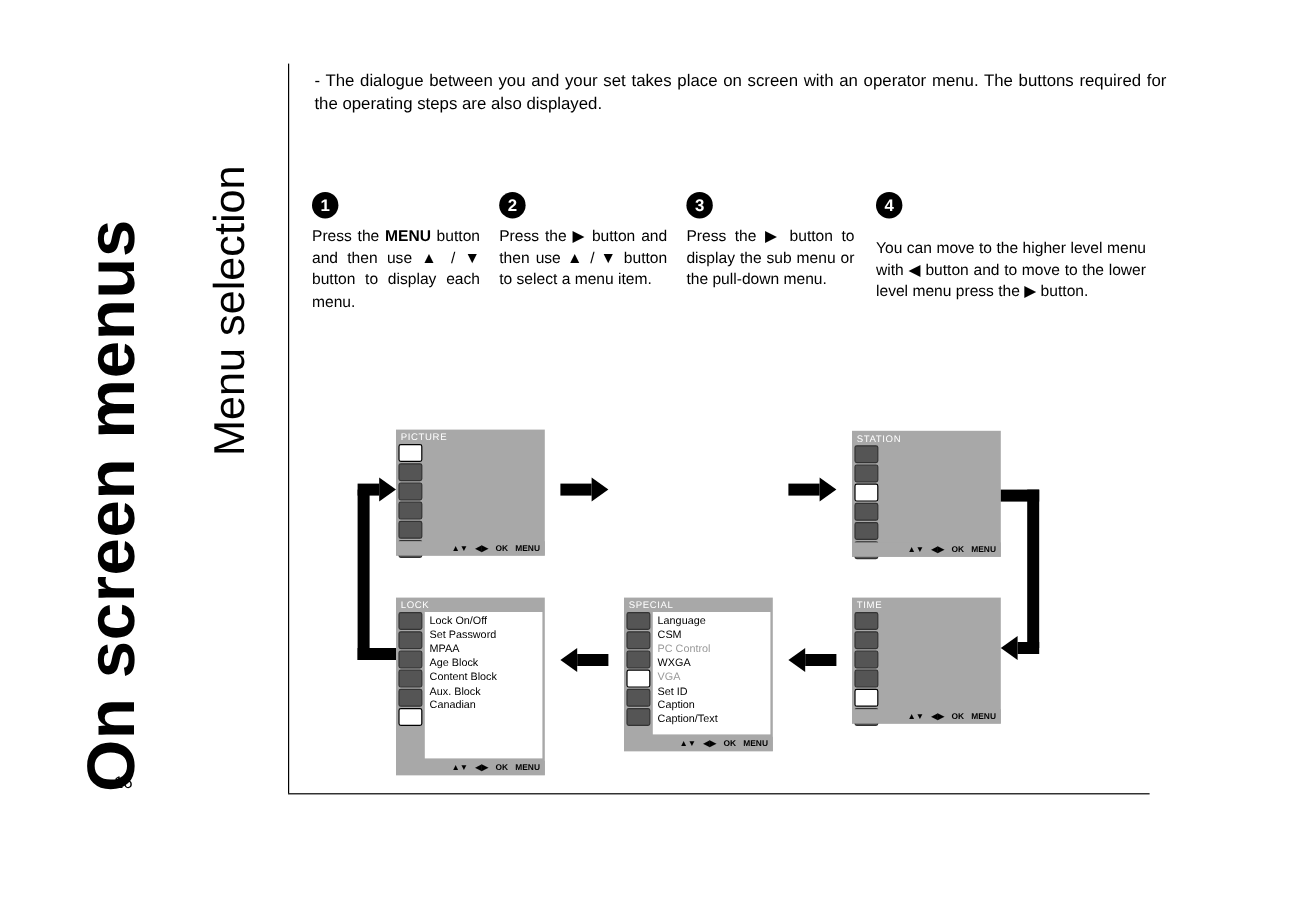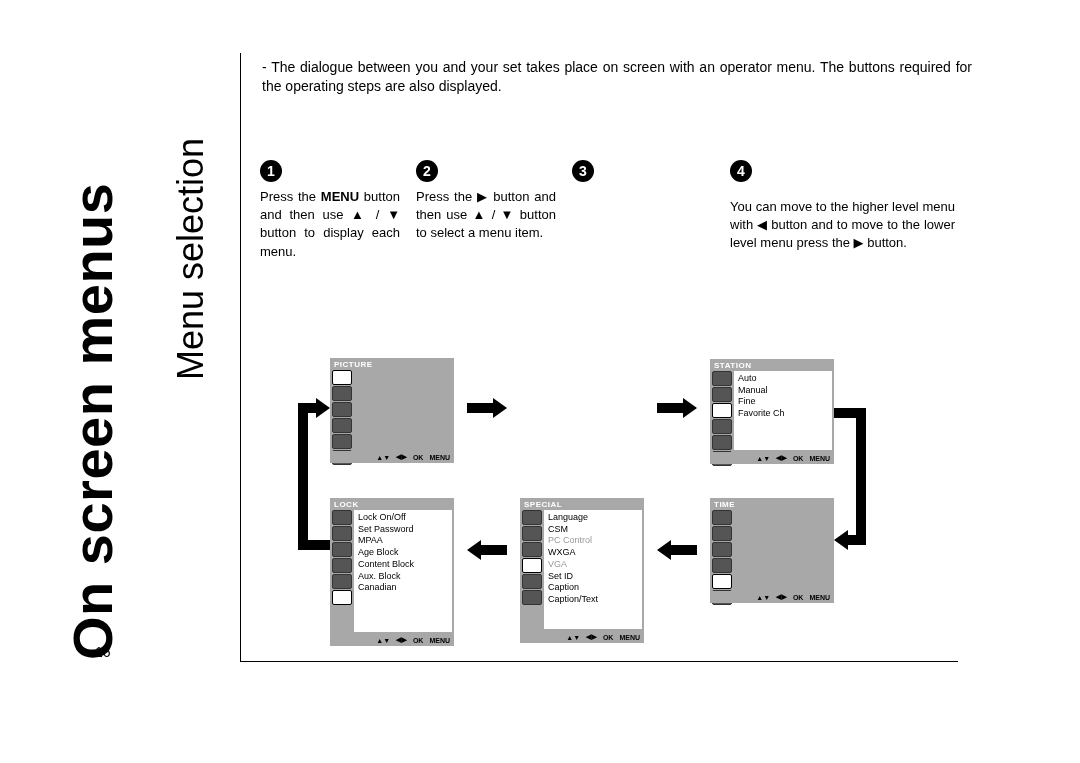--- a/index.html
+++ b/index.html
@@ -97,21 +97,21 @@
     position: absolute;
     width: 124px;
     height: 105px;
     background: #a8a8a8;
     font-size: 9px;
   }
   .pane .hd {
     position: absolute;
     left: 4px; top: 2px;
     font-size: 8px;
-    font-weight: 700;
+    font-weight: 400;
     color: #fff;
     letter-spacing: 0.5px;
   }
   .pane .iconcol {
     position: absolute; left: 2px; top: 12px;
     width: 20px;
     display: flex; flex-direction: column; gap: 1px;
   }
   .pane .iconcol .ic {
     width: 18px; height: 13px;
@@ -170,20 +170,21 @@
     <div class="steptxt">
       <span>Press the </span><b>MENU</b><span> button and then use ▲ / ▼ button to display each menu.</span>
     </div>
   </div>
   <div class="stepwrap step2">
     <div class="circ">2</div>
     <div class="steptxt">Press the ▶ button and then use ▲ / ▼ button to select a menu item.</div>
   </div>
   <div class="stepwrap step3">
     <div class="circ">3</div>
+    <div class="steptxt">Press the ▶ button to display the sub menu or the pull-down menu.</div>
   </div>
   <div class="stepwrap step4">
     <div class="circ">4</div>
     <div class="steptxt" style="margin-top:10px;">You can move to the higher level menu with ◀ button and to move to the lower level menu press the ▶ button.</div>
   </div>
 
   <div class="pane" style="left:330px; top:358px;">
     <div class="hd">PICTURE</div>
     <div class="iconcol">
       <div class="ic active"></div>
@@ -204,26 +205,20 @@
 
   <div class="pane" style="left:710px; top:359px;">
     <div class="hd">STATION</div>
     <div class="iconcol">
       <div class="ic"></div>
       <div class="ic"></div>
       <div class="ic active"></div>
       <div class="ic"></div>
       <div class="ic"></div>
       <div class="ic"></div>
-    </div>
-    <div class="list">
-      <div>Auto</div>
-      <div>Manual</div>
-      <div>Fine</div>
-      <div>Favorite Ch</div>
     </div>
     <div class="ft">
       <span>▲▼</span>
       <span>◀▶</span>
       <span>OK</span>
       <span>MENU</span>
     </div>
   </div>
 
   <div class="pane" style="left:330px; top:498px; height:148px;">
@@ -246,21 +241,21 @@
       <div>Canadian</div>
     </div>
     <div class="ft">
       <span>▲▼</span>
       <span>◀▶</span>
       <span>OK</span>
       <span>MENU</span>
     </div>
   </div>
 
-  <div class="pane" style="left:520px; top:498px; height:145px;">
+  <div class="pane" style="left:520px; top:498px; height:128px;">
     <div class="hd">SPECIAL</div>
     <div class="iconcol">
       <div class="ic"></div>
       <div class="ic"></div>
       <div class="ic"></div>
       <div class="ic active"></div>
       <div class="ic"></div>
       <div class="ic"></div>
     </div>
     <div class="list">

